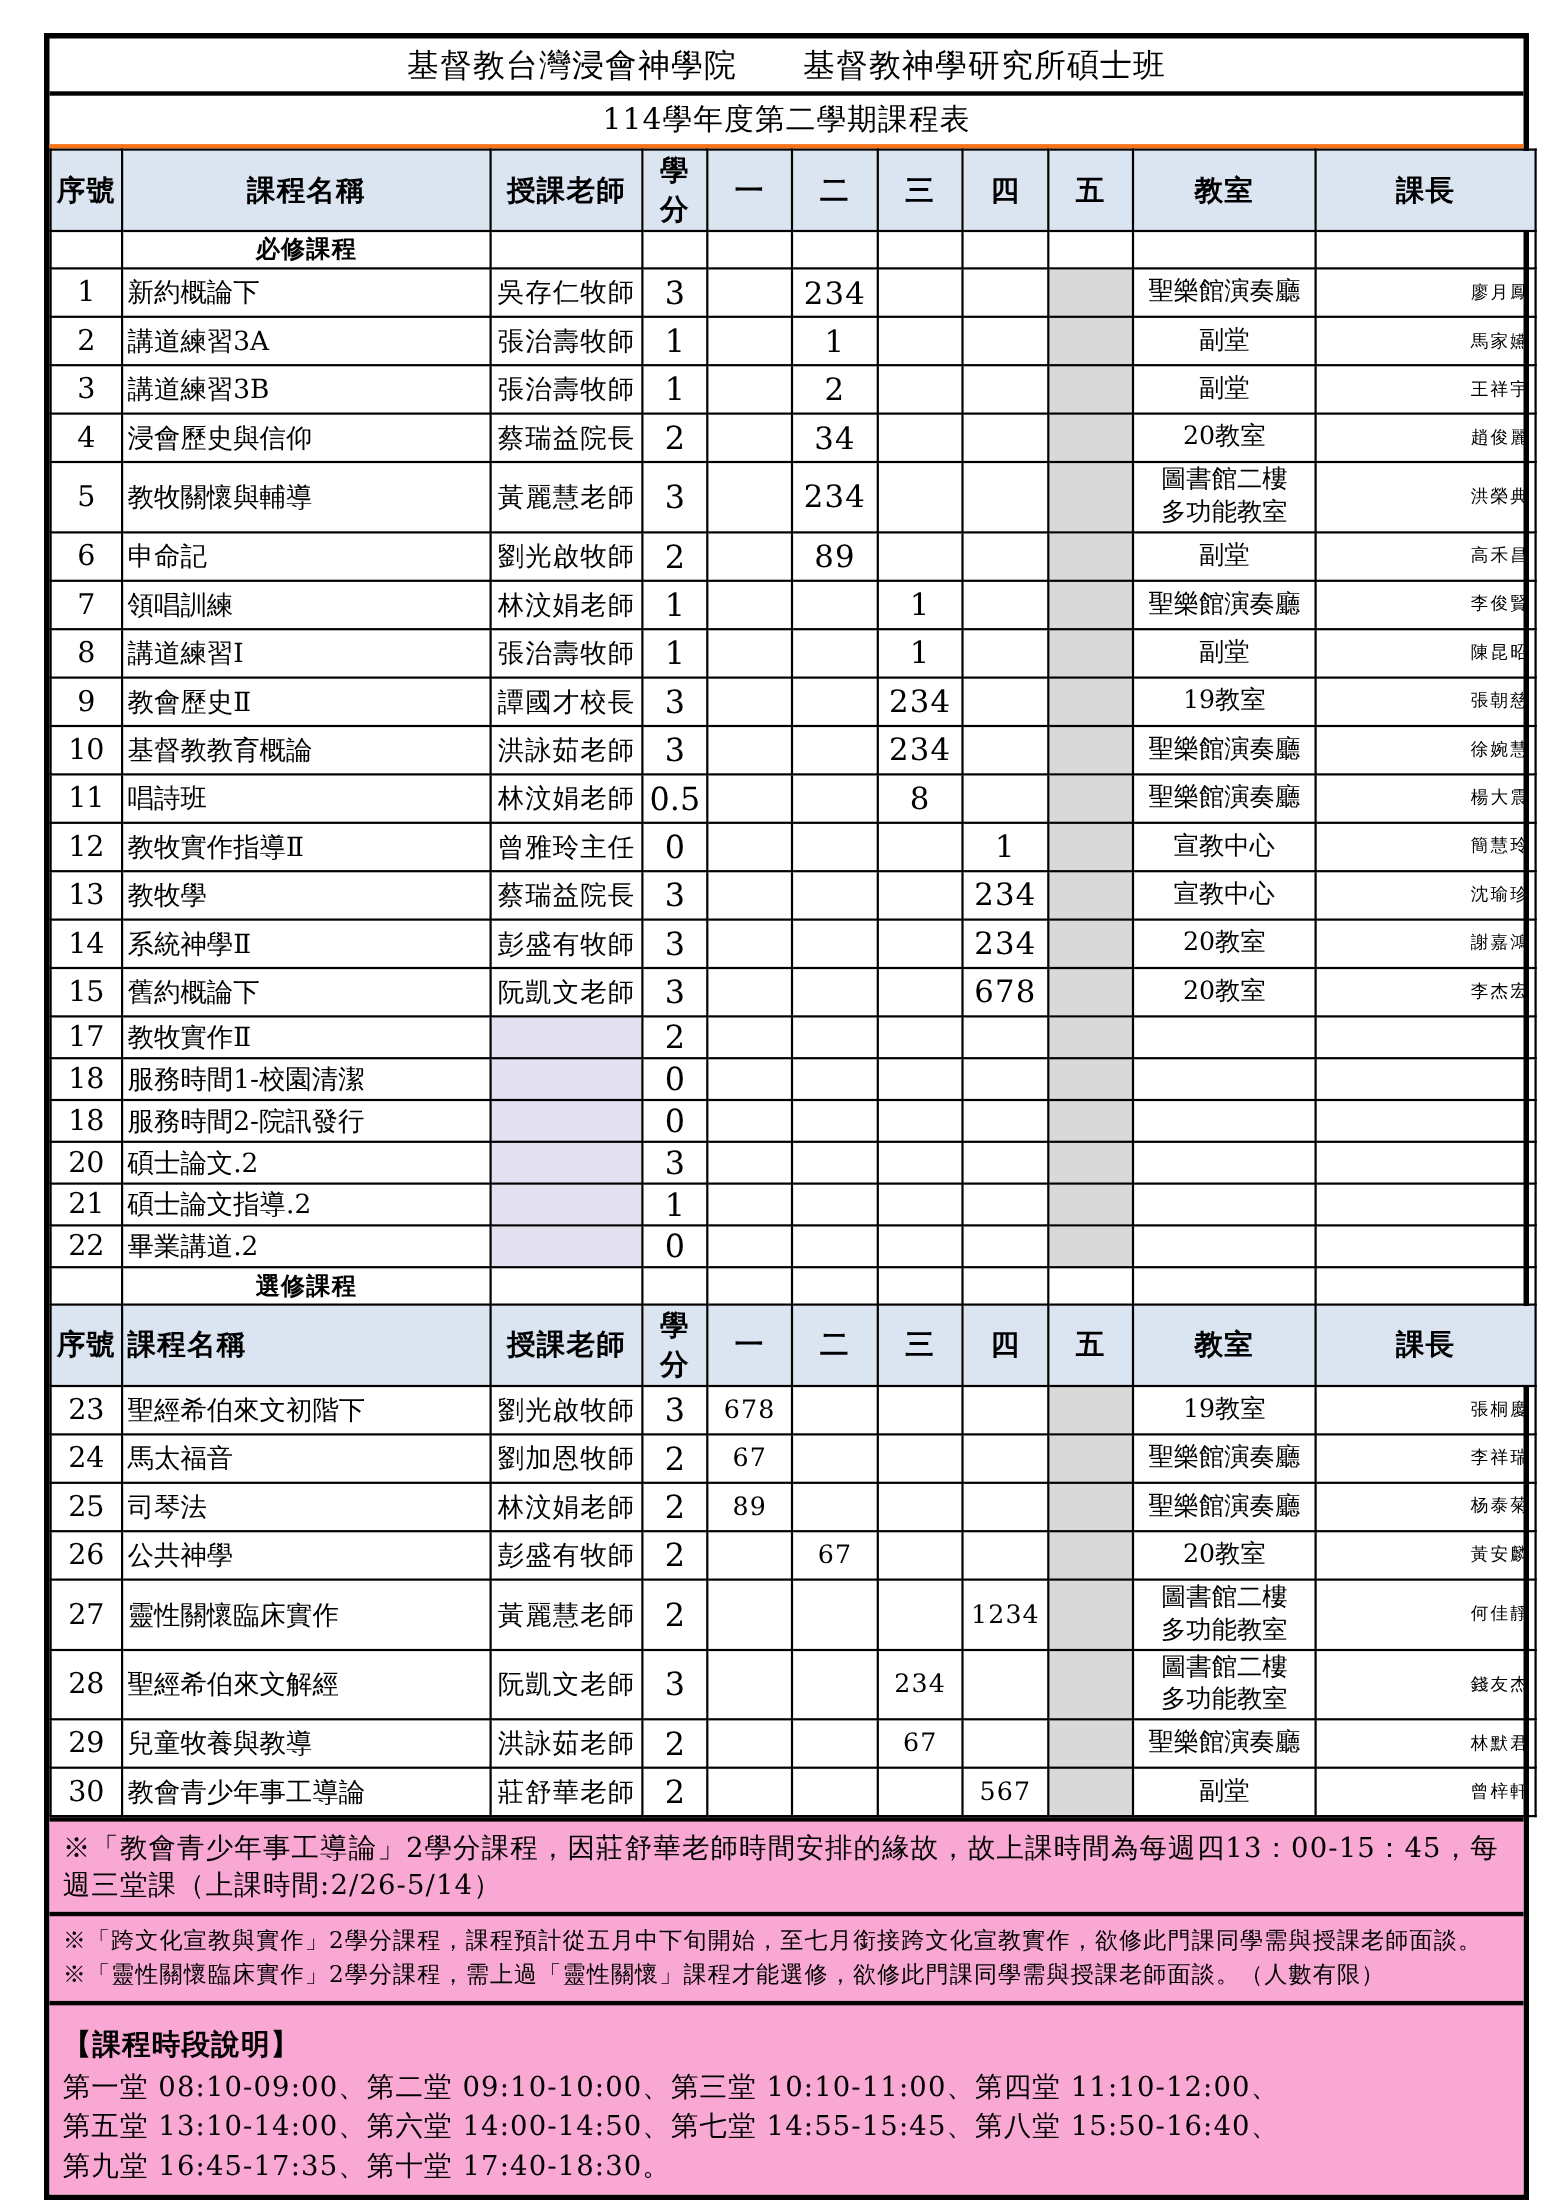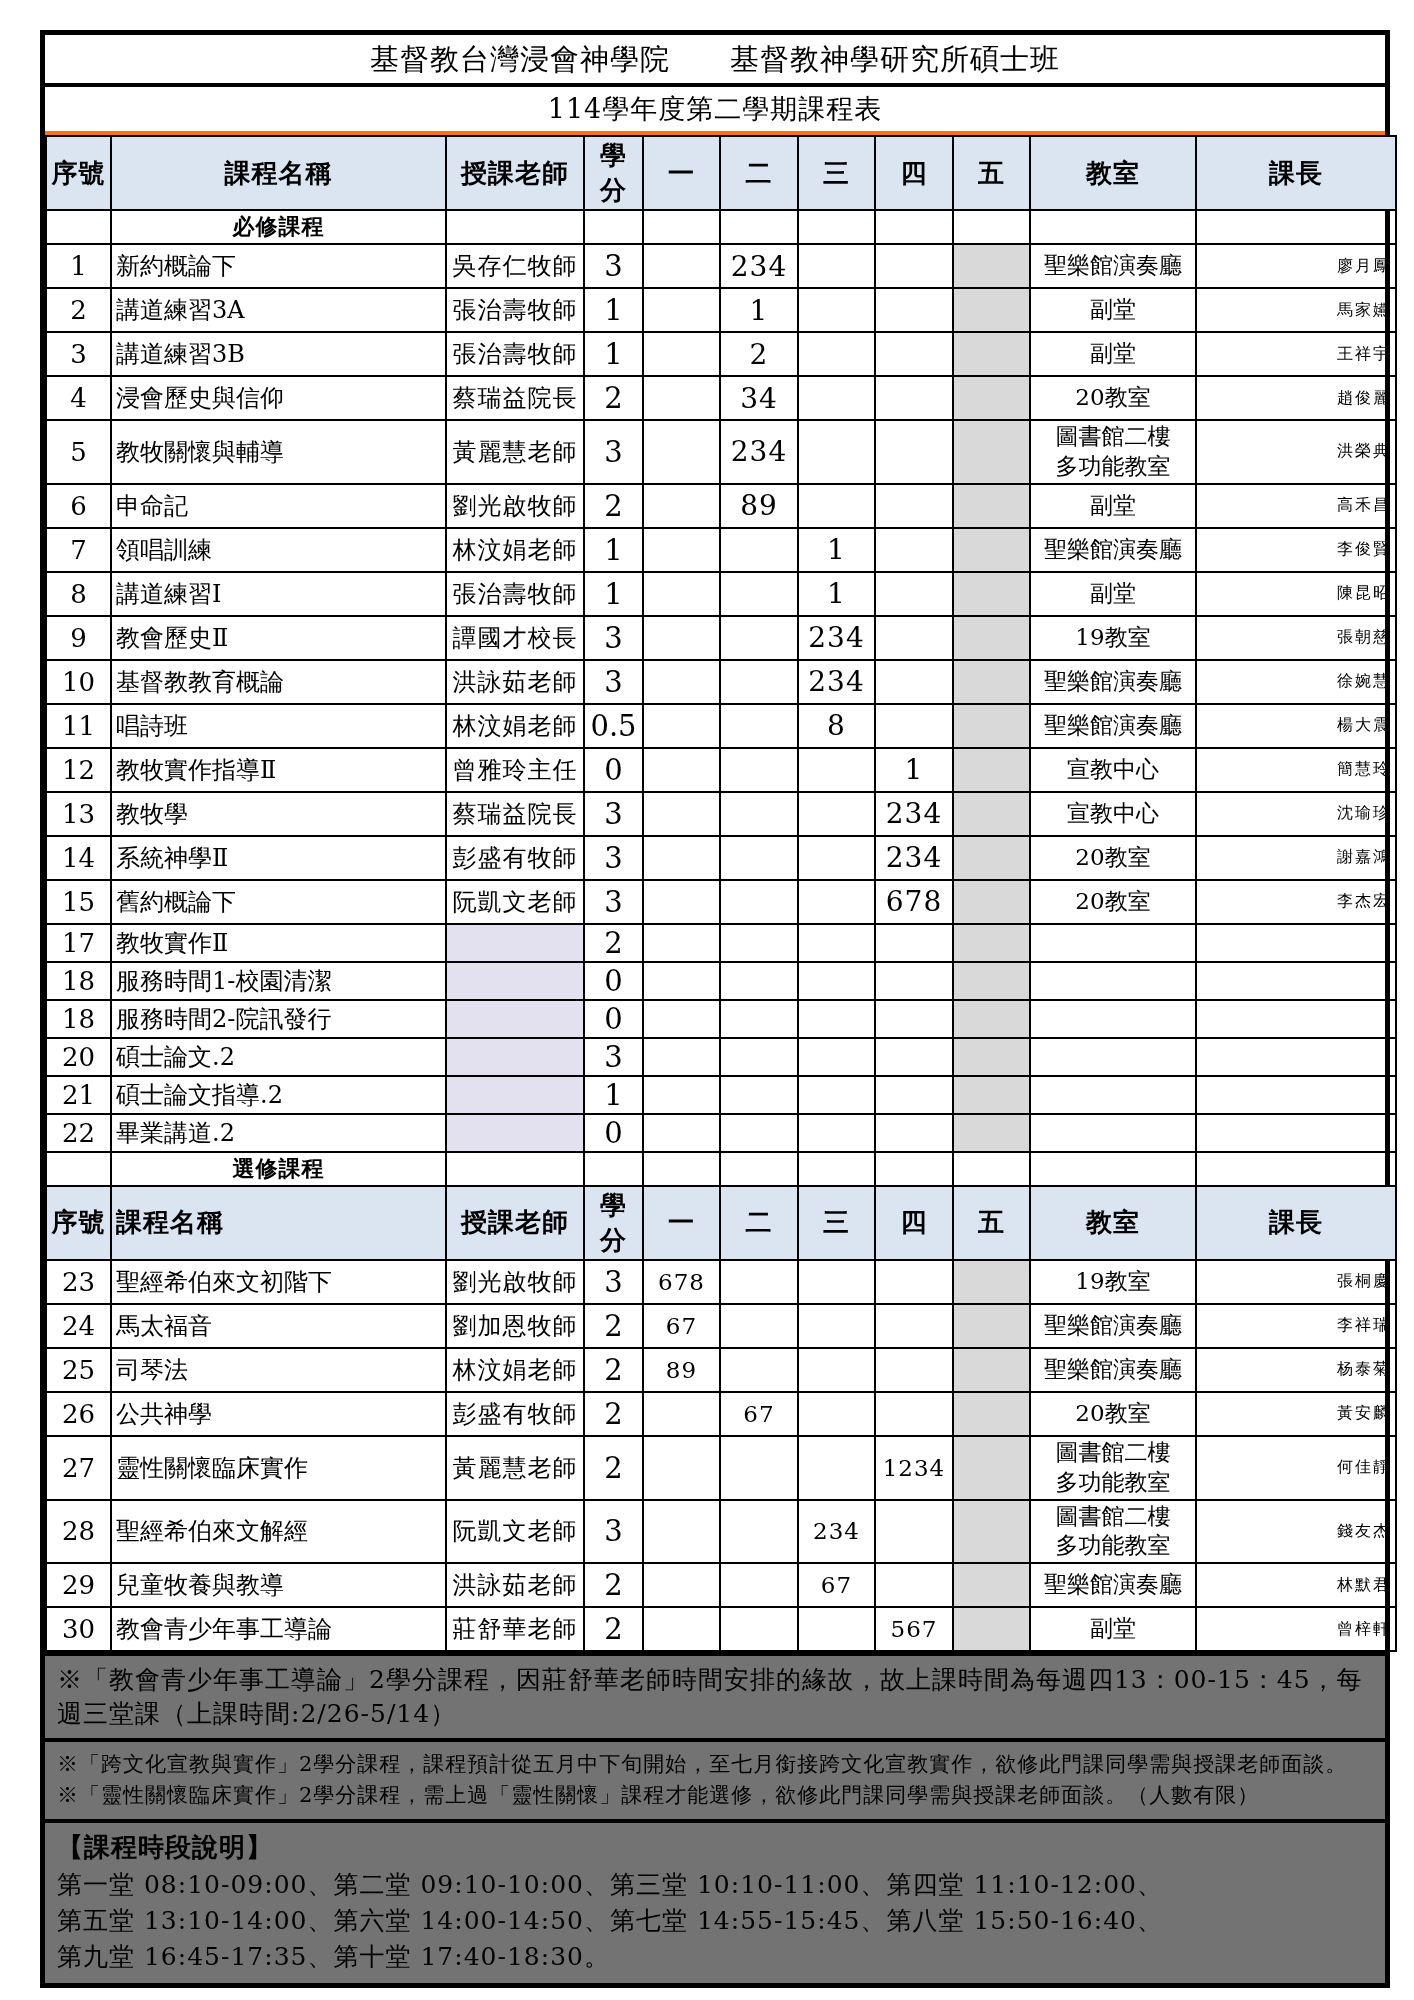--- a/index.html
+++ b/index.html
@@ -47,25 +47,25 @@
   .c-credits{text-align:center;font-size:29px;}
   .c-day{text-align:center;font-size:28px;letter-spacing:1px;}
   tr.nums-small .c-day{font-size:23px;}
   .c-fri{background:#d9d9d9;}
   .c-room{
     text-align:center;font-size:23px;white-space:pre-line;line-height:1.3;
   }
   .c-leader{text-align:right;font-size:16px;letter-spacing:2px;}
   tr.teacher-shaded .c-teacher{background:#e3e1ef;}
   .note{
-    background:#737373;border-top:4px solid #000;
+    background:#f9a8d4;border-top:4px solid #000;
     padding:7px 12px;font-size:25px;line-height:1.35;letter-spacing:1px;
   }
   .note-2{font-size:21px;line-height:1.5;}
-  .note-3 .note-heading{font-weight:bold;font-size:26px;margin-bottom:2px;}
+  .note-3 .note-heading{font-weight:bold;font-size:26px;margin-bottom:2px;margin-top:12px;}
   .note-3 .period-line{font-size:25px;line-height:1.45;}
 </style>
 </head>
 <body>
 
 <div class="page">
   <div class="sheet">
     <div class="title-row">基督教台灣浸會神學院　　基督教神學研究所碩士班</div>
     <div class="subtitle-row">114學年度第二學期課程表</div>
 

